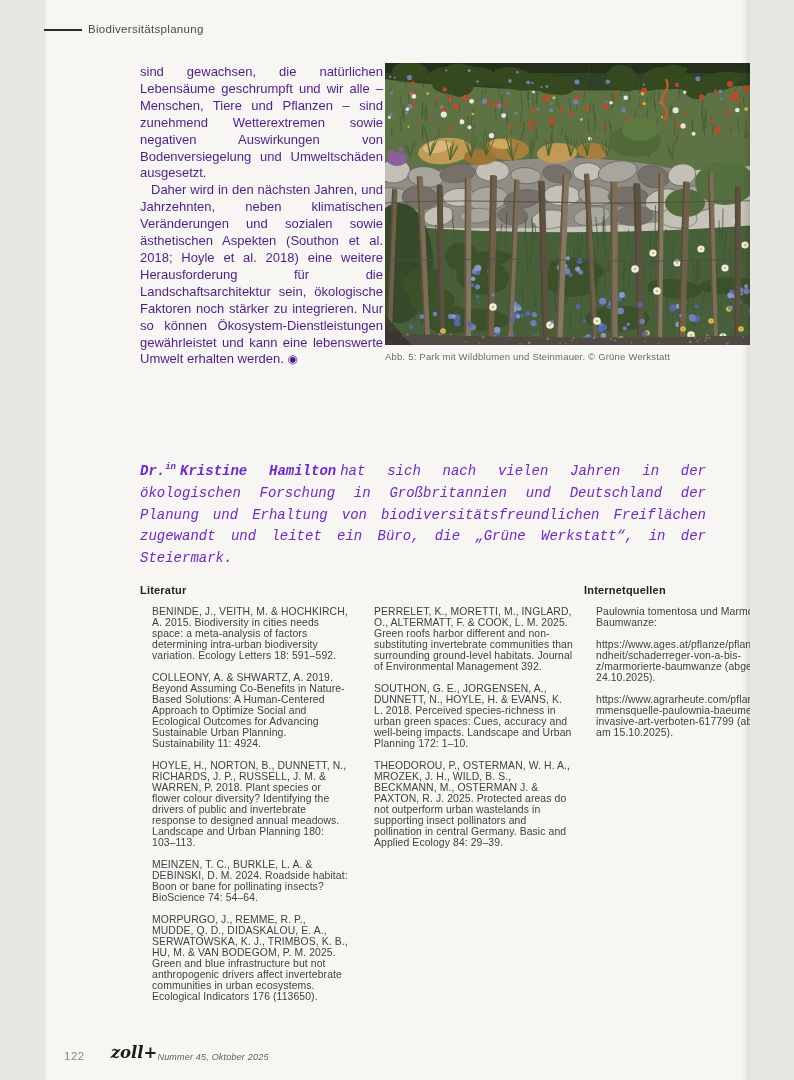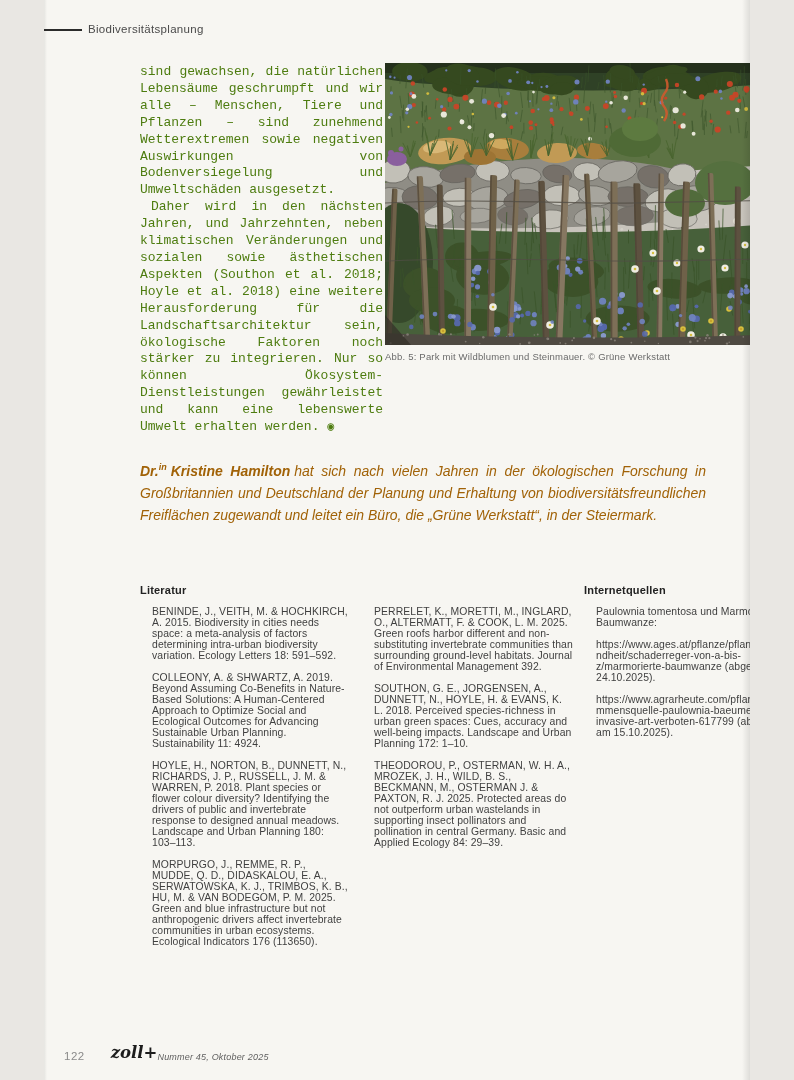--- a/index.html
+++ b/index.html
@@ -9,36 +9,36 @@
     background:linear-gradient(to right,rgba(0,0,0,0),rgba(0,0,0,0.10));pointer-events:none;}
   .page::before{content:"";position:absolute;top:0;left:0;width:3px;height:100%;
     background:linear-gradient(to right,rgba(0,0,0,0.07),rgba(0,0,0,0));pointer-events:none;}
 
   
   .header-rule{position:absolute;left:0;top:29px;width:38px;height:2px;background:#2b2b2b;}
   .section-label{position:absolute;left:44px;top:23px;font-size:11.5px;letter-spacing:.3px;color:#4a4a4a;}
 
   
   .body-col{position:absolute;left:96px;top:64px;width:243px;
-    font-family:Liberation Mono, monospace;
-    font-size:13px;line-height:16.9px;color:#4d7c0f;text-align:justify;}
+    font-family:Liberation Sans, sans-serif;
+    font-size:13px;line-height:16.9px;color:#4c1d95;text-align:justify;}
   .body-col p{margin:0;}
   .body-col p + p{text-indent:11px;}
   .end-mark{font-size:12px;}
 
   
   .figure{position:absolute;left:341px;top:63px;width:416px;height:282px;background:#6a7a52;}
   .figure svg{display:block;width:100%;height:100%;}
   .figure-caption{position:absolute;left:341px;top:351px;width:416px;
     font-size:9.5px;letter-spacing:.2px;color:#6a6a6a;}
 
   
   .bio{position:absolute;left:96px;top:461px;width:566px;
-    font-family:Liberation Sans, sans-serif;font-style:italic;
-    font-size:14px;line-height:21.8px;color:#a16207;text-align:justify;}
+    font-family:Liberation Mono, monospace;font-style:italic;
+    font-size:14px;line-height:21.8px;color:#6d28d9;text-align:justify;}
   .bio .bio-name{font-weight:bold;}
   .bio sup{font-size:9px;line-height:0;}
   .bio .sp{margin-left:4px;}
 
   
   .lit-heading{position:absolute;top:584px;font-size:11px;font-weight:bold;color:#222;letter-spacing:.2px;}
   .h-col1{left:96px;text-align:right;}
   .h-col3{left:540px;}
   .ref-col{position:absolute;top:606px;font-size:10.4px;line-height:11px;
     letter-spacing:.1px;color:#3f3f3f;}
@@ -1084,20 +1084,21 @@
     <span class="bio-name"><span>Dr.</span><sup>in</sup><span class="sp">Kristine Hamilton</span></span><span class="sp">hat sich nach vielen Jahren in der ökologischen Forschung in Großbritannien und Deutschland der Planung und Erhaltung von biodiversitätsfreundlichen Freiflächen zugewandt und leitet ein Büro, die „Grüne Werkstatt“, in der Steiermark.</span>
   </div>
 
   <div class="lit-heading h-col1">Literatur</div>
   <div class="lit-heading h-col3">Internetquellen</div>
 
   <div class="ref-col col1">
       <p>BENINDE, J., VEITH, M. &amp; HOCHKIRCH, A. 2015. Biodiversity in cities needs space: a meta-analysis of factors determining intra-urban biodiversity variation. Ecology Letters 18: 591–592.</p>
       <p>COLLEONY, A. &amp; SHWARTZ, A. 2019. Beyond Assuming Co-Benefits in Nature-Based Solutions: A Human-Centered Approach to Optimize Social and Ecological Outcomes for Advancing Sustainable Urban Planning. Sustainability 11: 4924.</p>
       <p>HOYLE, H., NORTON, B., DUNNETT, N., RICHARDS, J. P., RUSSELL, J. M. &amp; WARREN, P. 2018. Plant species or flower colour diversity? Identifying the drivers of public and invertebrate response to designed annual meadows. Landscape and Urban Planning 180: 103–113.</p>
+      <p>MEINZEN, T. C., BURKLE, L. A. &amp; DEBINSKI, D. M. 2024. Roadside habitat: Boon or bane for pollinating insects? BioScience 74: 54–64.</p>
       <p>MORPURGO, J., REMME, R. P., MUDDE, Q. D., DIDASKALOU, E. A., SERWATOWSKA, K. J., TRIMBOS, K. B., HU, M. &amp; VAN BODEGOM, P. M. 2025. Green and blue infrastructure but not anthropogenic drivers affect invertebrate communities in urban ecosystems. Ecological Indicators 176 (113650).</p>
     </div>
   <div class="ref-col col2">
       <p>PERRELET, K., MORETTI, M., INGLARD, O., ALTERMATT, F. &amp; COOK, L. M. 2025. Green roofs harbor different and non-substituting invertebrate communities than surrounding ground-level habitats. Journal of Environmental Management 392.</p>
       <p>SOUTHON, G. E., JORGENSEN, A., DUNNETT, N., HOYLE, H. &amp; EVANS, K. L. 2018. Perceived species-richness in urban green spaces: Cues, accuracy and well-being impacts. Landscape and Urban Planning 172: 1–10.</p>
       <p>THEODOROU, P., OSTERMAN, W. H. A., MROZEK, J. H., WILD, B. S., BECKMANN, M., OSTERMAN J. &amp; PAXTON, R. J. 2025. Protected areas do not outperform urban wastelands in supporting insect pollinators and pollination in central Germany. Basic and Applied Ecology 84: 29–39.</p>
     </div>
   <div class="ref-col col3">
     <p>Paulownia tomentosa und Marmorierte Baumwanze:</p>
     <span><p>https://www.ages.at/pflanze/pflanzengesundheit/schaderreger-von-a-bis-z/marmorierte-baumwanze (abgerufen am 24.10.2025).</p><p>https://www.agrarheute.com/pflanze/einkommensquelle-paulownia-baeume-invasive-art-verboten-617799 (abgerufen am 15.10.2025).</p></span>

